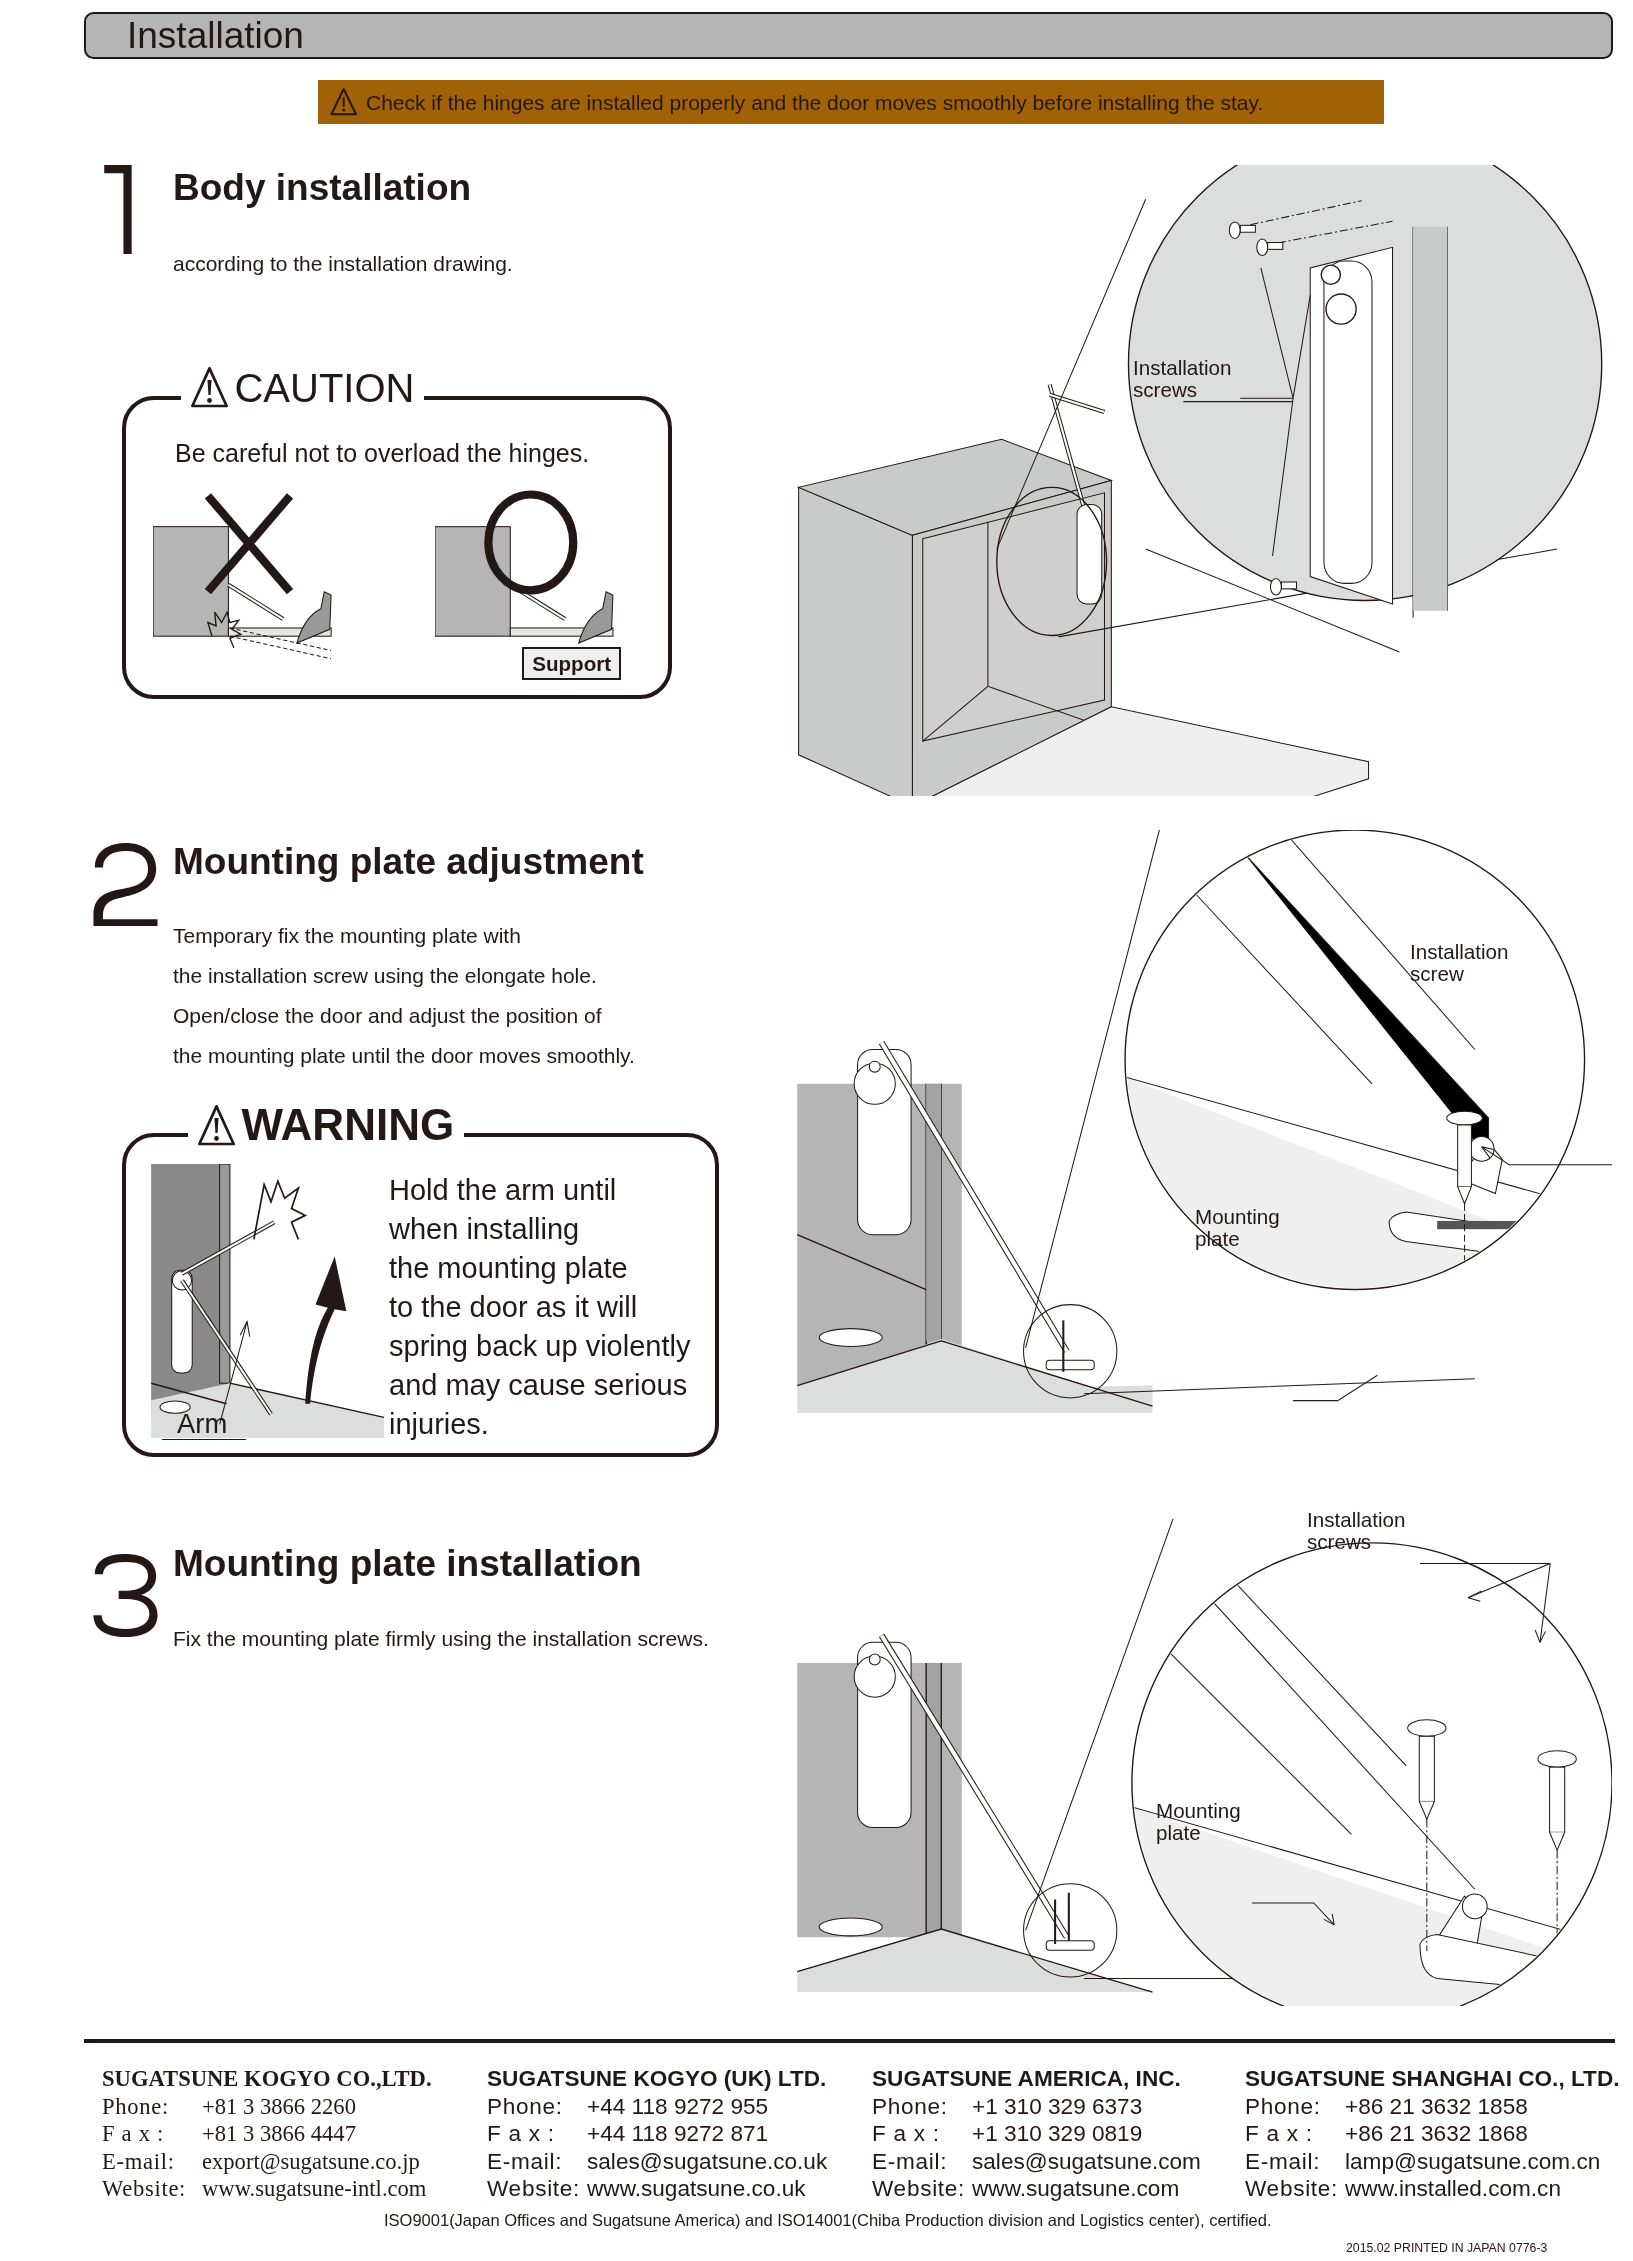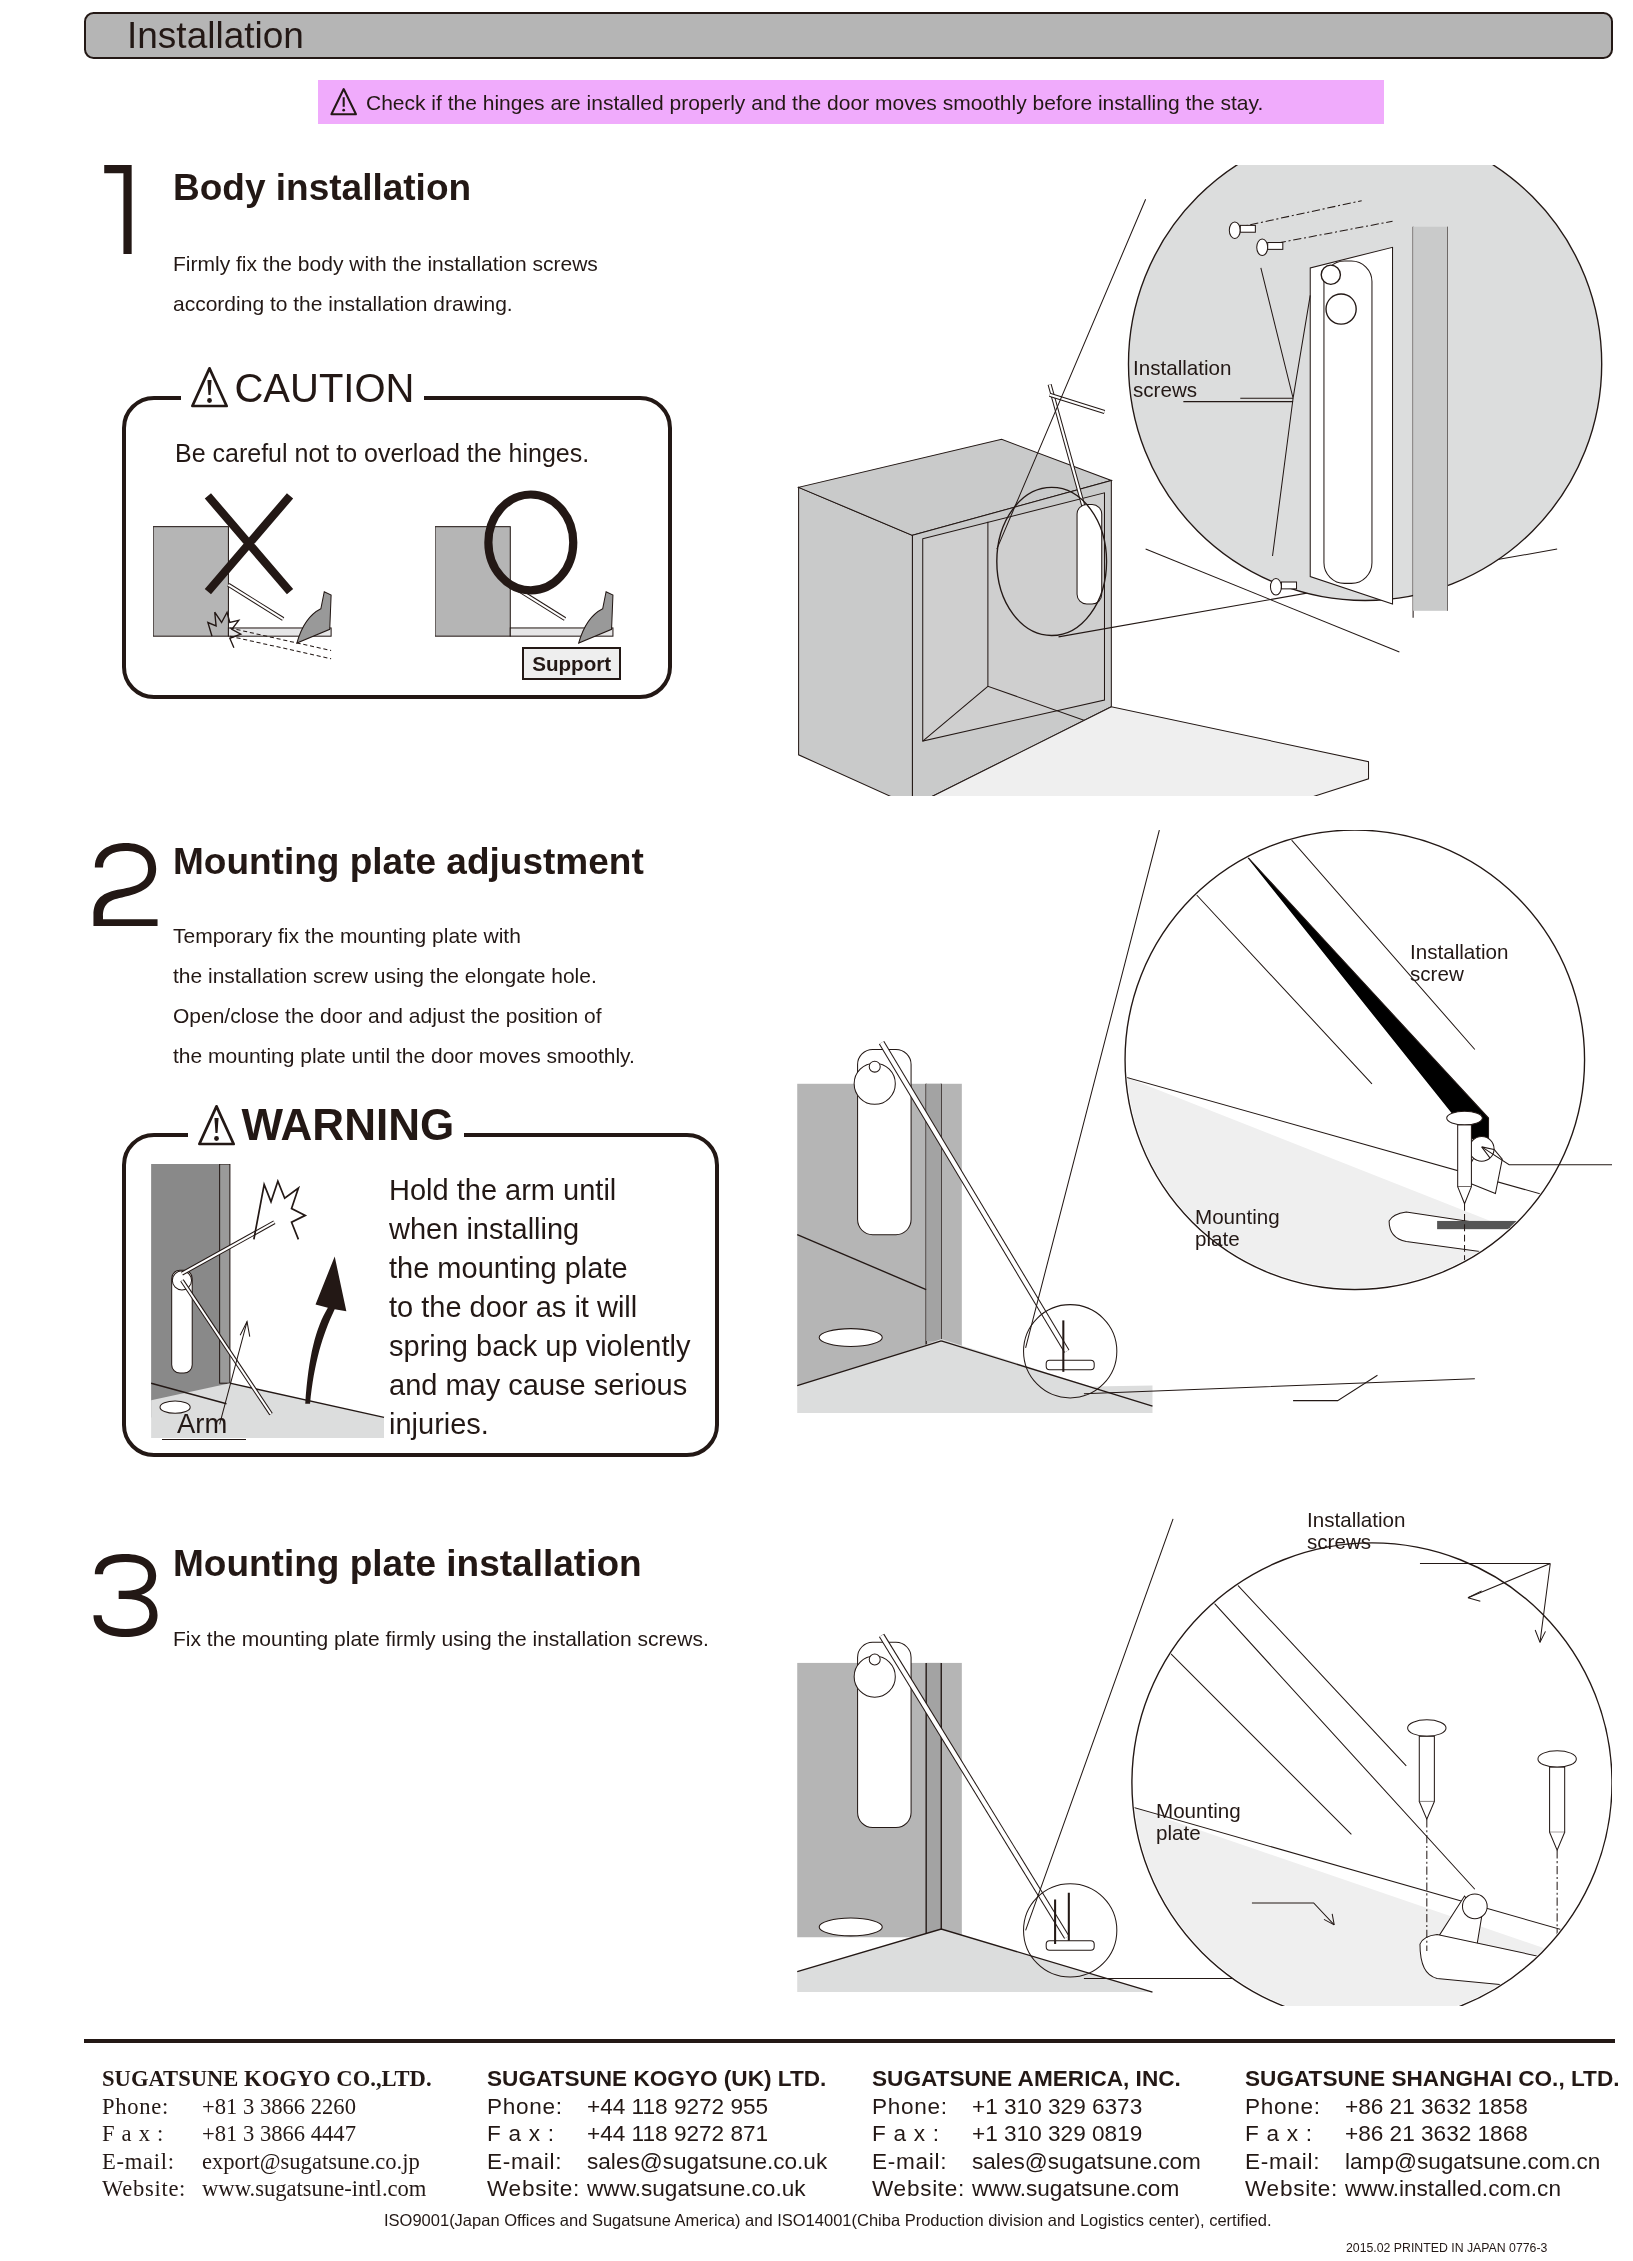--- a/index.html
+++ b/index.html
@@ -2,21 +2,21 @@
 <html style="font-size:11px"><head>
 <meta charset="utf-8">
 <style>
   html,body{margin:0;padding:0;background:#fff;}
   body{width:1633px;height:2261px;position:relative;overflow:hidden;
        font-family:"Liberation Sans","DejaVu Sans",sans-serif;color:#231815;}
   .abs{position:absolute;}
   .header-bar{left:84px;top:11.7px;width:1529px;height:47px;background:#b5b5b5;
        border:2.7px solid #231815;border-radius:9.6px;box-sizing:border-box;}
   .header-title{left:41px;top:1.4px;font-size:37px;line-height:41px;}
-  .notice{left:318px;top:80px;width:1066px;height:44px;background:#f0abfc;}
+  .notice{left:318px;top:80px;width:1066px;height:44px;background:#a16207;}
   .notice-text{left:48px;top:5.5px;font-size:21px;line-height:33px;white-space:nowrap;}
   .notice-icon{left:12.3px;top:6.9px;width:27.4px;height:30px;}
   .step-num{font-family:"DejaVu Sans",sans-serif;font-weight:300;color:#231815;}
   .step-title{font-weight:bold;font-size:37px;line-height:41px;white-space:nowrap;}
   .step-body{font-size:21px;line-height:40px;white-space:nowrap;}
   .box{border:4.1px solid #231815;border-radius:32px;box-sizing:border-box;background:#fff;}
   .box-label{background:#fff;padding:0 9.6px;display:flex;align-items:center;gap:6.9px;white-space:nowrap;justify-content:space-between;}
   .footer-line{left:84px;top:2039px;width:1531px;height:4.1px;background:#231815;}
   .company{top:2064px;width:384px;}
   .company .name{font-weight:bold;font-size:22.6px;line-height:29px;white-space:nowrap;}
@@ -43,21 +43,20 @@
   <div class="abs notice-text">Check if the hinges are installed properly and the door moves smoothly before installing the stay.</div>
 </div>
 
 <div class="abs step-num" style="left:96px;top:158px;width:48px;height:103px;">
   <svg width="48" height="103" viewBox="0 0 70 150">
     <path d="M12 10 L52 10 L52 140 L40 140 L40 22 L12 22 Z" fill="#231815"></path>
   </svg>
 </div>
 <div class="abs step-title" style="left:173px;top:167px;">Body installation</div>
 <div class="abs step-body" style="left:173px;top:244px;">
-  <div>Firmly fix the body with the installation screws</div>
   <div>according to the installation drawing.</div>
 </div>
 
 <div class="abs box" style="left:122px;top:396px;width:550px;height:303px;">
   <div class="abs box-label" style="left:55px;top:-40px;height:55px;">
     <svg width="37" height="43" viewBox="0 0 54 62">
       <path d="M27 3 L52 58 L2 58 Z" fill="none" stroke="#231815" stroke-width="4" stroke-linejoin="round"></path>
       <path d="M24 20 L30 20 L28.5 42 L25.5 42 Z" fill="#231815"></path>
       <circle cx="27" cy="50" r="3.5" fill="#231815"></circle>
     </svg>

